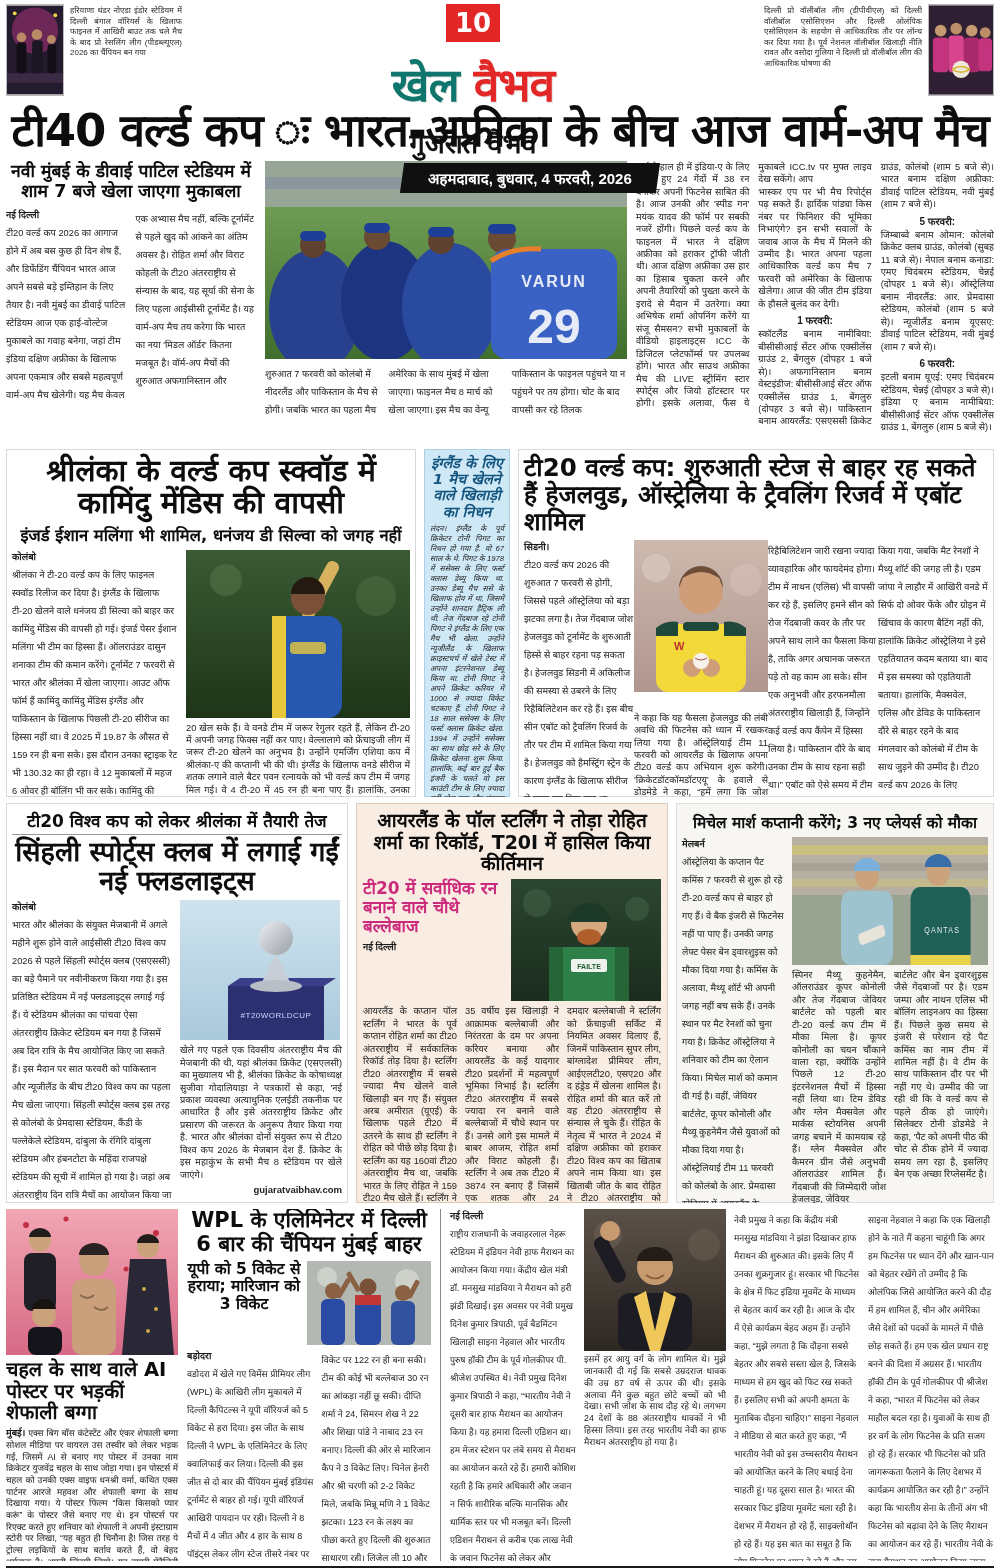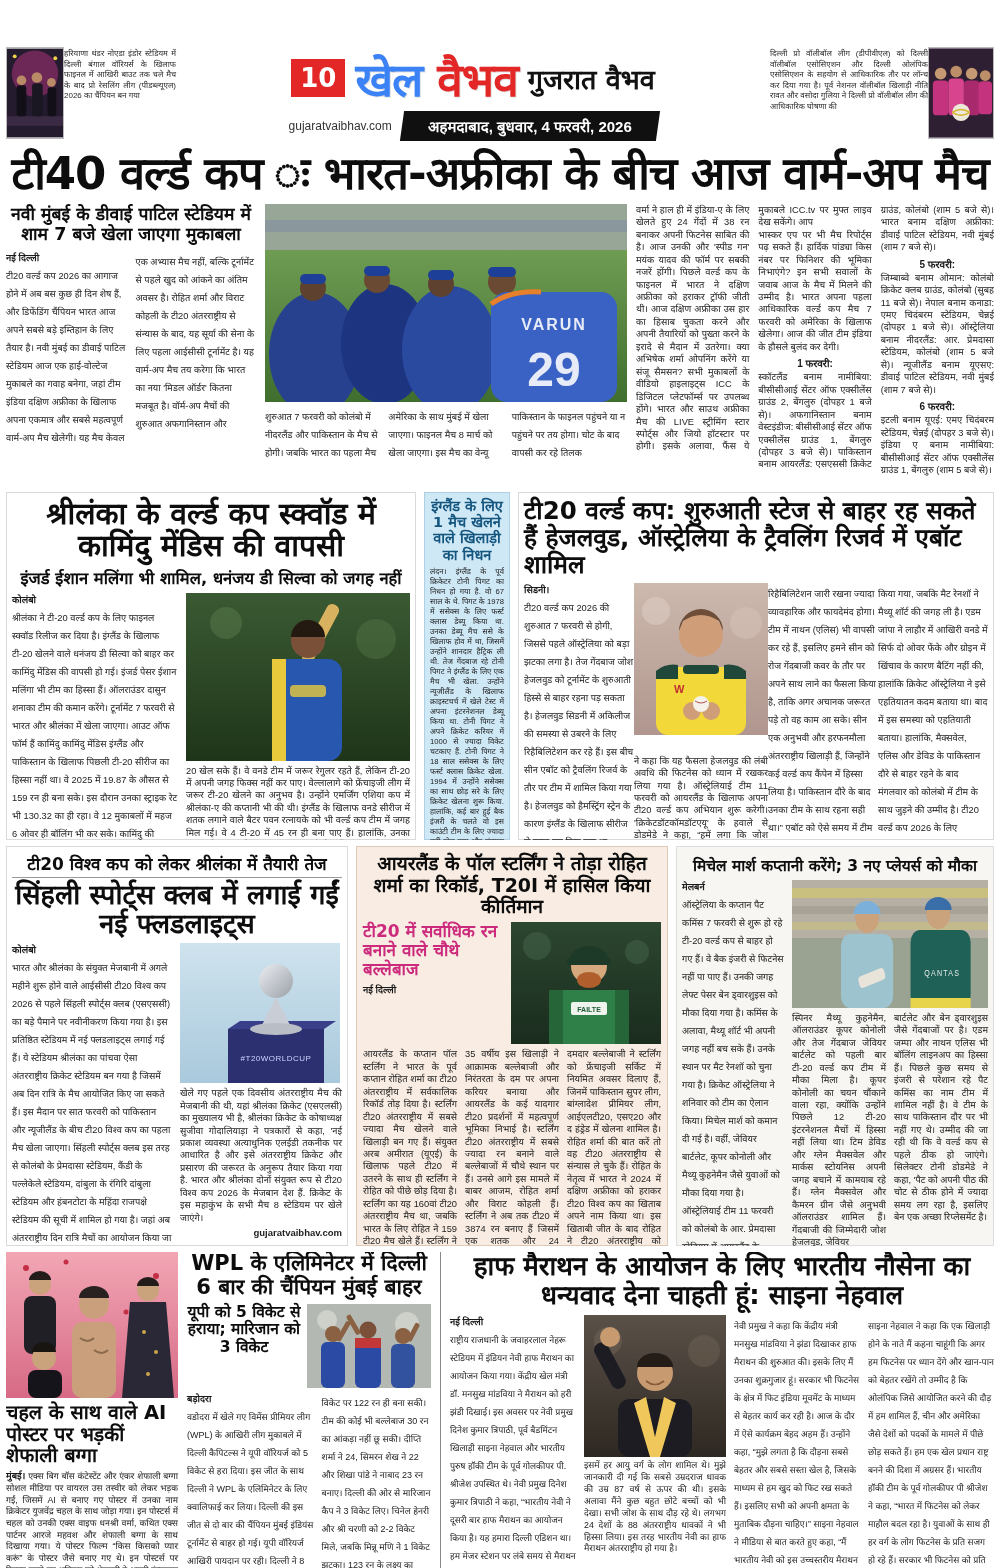--- a/index.html
+++ b/index.html
@@ -1,29 +1,29 @@
 <!DOCTYPE html>
 <html><head>
 <meta charset="utf-8">
 <style>
   * { box-sizing: border-box; margin: 0; padding: 0; }
   body { background:#e8e8e8; font-family:"Liberation Sans",sans-serif; color:#1b1b1b; }
   .page { width:1000px; height:1568px; margin:0 auto; background:#fff; overflow:hidden; padding:4px 6px 0 6px; position:relative; }
 
   
-  .header { display:flex; height:100px; align-items:flex-start;margin-top:43px; }
+  .header { display:flex; gap:6px; height:100px; align-items:flex-start; }
   .hcap { font-size:8px; line-height:1.32; color:#2a2a2a; text-align:justify; padding-top:2px; }
   .hcap.left { width:112px; }
   .hcap.right { width:158px; }
   .hphoto { flex:0 0 auto; border:1px solid #bbb; }
   .mast { flex:1; display:flex; flex-direction:column; align-items:center; }
-  .mast-top { display:flex; align-items:center; gap:10px; }
+  .mast-top { display:flex; align-items:center; gap:10px;flex-direction:column; }
   .pageno { background:#e32726; color:#fff; font-weight:bold; font-size:26px; padding:4px 9px; font-family:"DejaVu Sans",sans-serif; }
   .mast-title { font-size:46px; font-weight:bold; font-family:"DejaVu Sans",sans-serif; letter-spacing:-1px; text-shadow:1px 1px 0 #00000022; }
-  .mast-title .w1 { color:#3b82f6;text-align:right; }
+  .mast-title .w1 { color:#0f766e;text-align:right; }
   .mast-title .w2 { color:#e32726; }
   .mast-sub { font-size:27px; font-weight:bold; color:#111; font-family:"DejaVu Sans",sans-serif; }
   .mast-bottom { display:flex; align-items:center; gap:10px; margin-top:2px; }
   .site { font-size:12px; color:#333; }
   .datebar { background:#101010; color:#fff; font-weight:bold; font-size:15px; padding:5px 26px; transform:skewX(-8deg); }
   .datebar span { display:inline-block; transform:skewX(8deg); }
 
   
   .bt { font-size:9.3px; line-height:1.34; text-align:justify; color:#1c1c1c; }
   .dl { font-weight:bold; font-size:9.5px; display:block; margin-bottom:1px; }
@@ -44,21 +44,21 @@
   .sched-head { font-weight:bold; text-align:center; font-size:10px; margin:3px 0 1px 0; }
 
   
   .row2 { display:flex; gap:8px; height:348px; overflow:hidden; margin-bottom:6px; }
   .sl-art { width:410px; }
   .sl-head { font-size:30px; line-height:1.08; text-align:center; }
   .sl-sub { font-size:16.5px; text-align:center; margin:3px 0 4px 0; }
   .sl-body { display:flex; gap:8px; }
   .sl-c1 { width:168px; }
   .sl-c2 { flex:1; }
-  .eng-box { width:96px; background:#cfe8f6; border:1px solid #aecfe4; padding:5px 5px; }
+  .eng-box { width:96px; background:#cfe8f6; border:1px solid #aecfe4; padding:5px 5px;font-style:italic; }
   .eng-head { font-size:14.5px; line-height:1.12; text-align:center; color:#14567f; margin-bottom:4px; }
   .eng-body { font-size:7.7px; line-height:1.3; text-align:justify; }
   .hz-art { flex:1; }
   .hz-head { font-size:24.5px; line-height:1.1; margin-bottom:4px; }
   .hz-body { display:flex; }
   .hz-c { width:110px; }
   .hz-c2 { width:134px; }
   .hz-c2 .bt { margin-top:20px; }
 
   
@@ -454,21 +454,20 @@
           <span class="bt" style="font-size:9px">वडोदरा में खेले गए विमेंस प्रीमियर लीग (WPL) के आखिरी लीग मुकाबले में दिल्ली कैपिटल्स ने यूपी वॉरियर्ज को 5 विकेट से हरा दिया। इस जीत के साथ दिल्ली ने WPL के एलिमिनेटर के लिए क्वालिफाई कर लिया। दिल्ली की इस जीत से दो बार की चैंपियन मुंबई इंडियंस टूर्नामेंट से बाहर हो गई। यूपी वॉरियर्ज आखिरी पायदान पर रही। दिल्ली ने 8 मैचों में 4 जीत और 4 हार के साथ 8 पॉइंट्स लेकर लीग स्टेज तीसरे नंबर पर खत्म किया। गुजरात जायंट्स दूसरे और रॉयल चैलेंजर्स बेंगलुरु पहले स्थान पर रहकर पहले ही प्लेऑफ में पहुंच चुकी हैं। पहले बल्लेबाजी करते हुए यूपी वॉरियर्ज की टीम 20 ओवर में 8</span>
         </div>
         <div>
           <span class="bt" style="font-size:9px">विकेट पर 122 रन ही बना सकी। टीम की कोई भी बल्लेबाज 30 रन का आंकड़ा नहीं छू सकी। दीप्ति शर्मा ने 24, सिमरन शेख ने 22 और शिखा पांडे ने नाबाद 23 रन बनाए। दिल्ली की ओर से मारिजान कैप ने 3 विकेट लिए। चिनेल हेनरी और श्री चरणी को 2-2 विकेट मिले, जबकि मिन्नू मणि ने 1 विकेट झटका। 123 रन के लक्ष्य का पीछा करते हुए दिल्ली की शुरुआत साधारण रही। लिजेल ली 10 और शेफाली वर्मा 29 रन बनाकर आउट हुईं। इसके बाद लौरा वोल्वार्ट ने 47 और कप्तान जेमिमा रोड्रिग्स ने 26 रन की पारी खेली।</span>
           
         </div>
       </div>
     </div>
 
     <div class="sn-art">
-      <div class="sn-head hl">हाफ मैराथन के आयोजन के लिए भारतीय नौसेना का धन्यवाद देना चाहती हूं: साइना नेहवाल</div>
       <div class="sn-body">
         <div class="sn-c">
           <span class="dl">नई दिल्ली</span>
           <span class="bt" style="font-size:8.9px">राष्ट्रीय राजधानी के जवाहरलाल नेहरू स्टेडियम में इंडियन नेवी हाफ मैराथन का आयोजन किया गया। केंद्रीय खेल मंत्री डॉ. मनसुख मांडविया ने मैराथन को हरी झंडी दिखाई। इस अवसर पर नेवी प्रमुख दिनेश कुमार त्रिपाठी, पूर्व बैडमिंटन खिलाड़ी साइना नेहवाल और भारतीय पुरुष हॉकी टीम के पूर्व गोलकीपर पी. श्रीजेश उपस्थित थे। नेवी प्रमुख दिनेश कुमार त्रिपाठी ने कहा, “भारतीय नेवी ने दूसरी बार हाफ मैराथन का आयोजन किया है। यह हमारा दिल्ली एडिशन था। हम मेजर स्टेशन पर लंबे समय से मैराथन का आयोजन करते रहे हैं। हमारी कोशिश रहती है कि हमारे अधिकारी और जवान न सिर्फ शारीरिक बल्कि मानसिक और धार्मिक स्तर पर भी मजबूत बनें। दिल्ली एडिशन मैराथन से करीब एक लाख नेवी के जवान फिटनेस को लेकर और जागरूक होंगे।” उन्होंने कहा कि पहले हाफ मैराथन में 10,000 से अधिक धावक एकत्रित हुए थे। इस बार करीब 13,500 से अधिक धावक एकत्रित हुए।</span>
         </div>
         <div class="sn-mid">
           <svg width="142" height="142" viewBox="0 0 142 142">
             <defs>
                 <linearGradient id="sng" x1="0" y1="0" x2="0" y2="1">
                   <stop offset="0" stop-color="#5a5148"></stop>

